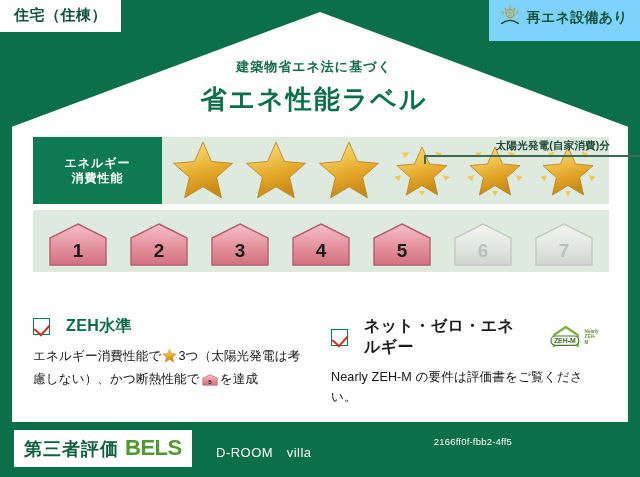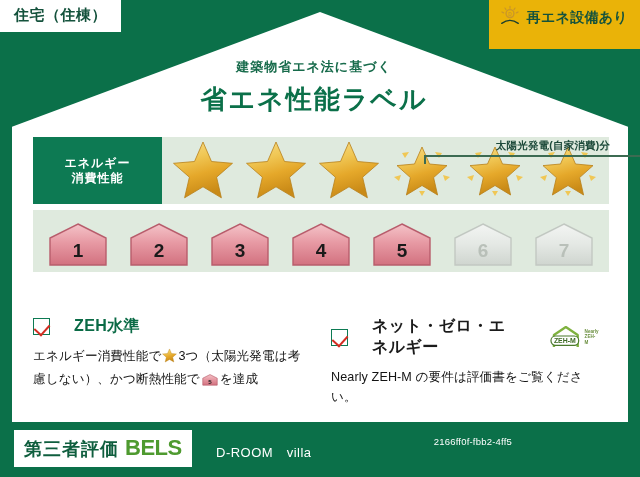--- a/index.html
+++ b/index.html
@@ -34,22 +34,22 @@
     font-weight: bold;
     color: #14523c;
     letter-spacing: 0.5px;
     z-index: 6;
   }
 
   
   .badge-renew {
     position: absolute;
     right: 0px; top: 0px;
-    background: #eab308;
-    padding: 5px 12px 18px 10px;
+    background: #7dd3fc;
+    padding: 5px 12px 10px 10px;
     display: flex;
     align-items: center;
     gap: 6px;
     z-index: 6;
   }
   .badge-renew .txt {
     font-size: 14px;
     font-weight: bold;
     color: #14523c;
     letter-spacing: 0.3px;
@@ -172,21 +172,21 @@
     z-index: 5;
   }
   .info-col {
     width: 50%;
     padding-right: 10px;
   }
   .info-col.right { padding-left: 10px; }
   .info-head {
     display: flex;
     align-items: center;
-    gap: 24px;
+    gap: 16px;
     margin-bottom: 9px;
   }
   .chk {
     width: 17px; height: 17px;
     flex: 0 0 17px;
     border: 1.6px solid #0d7a53;
     background: #fff;
     position: relative;
   }
   .chk::after {

